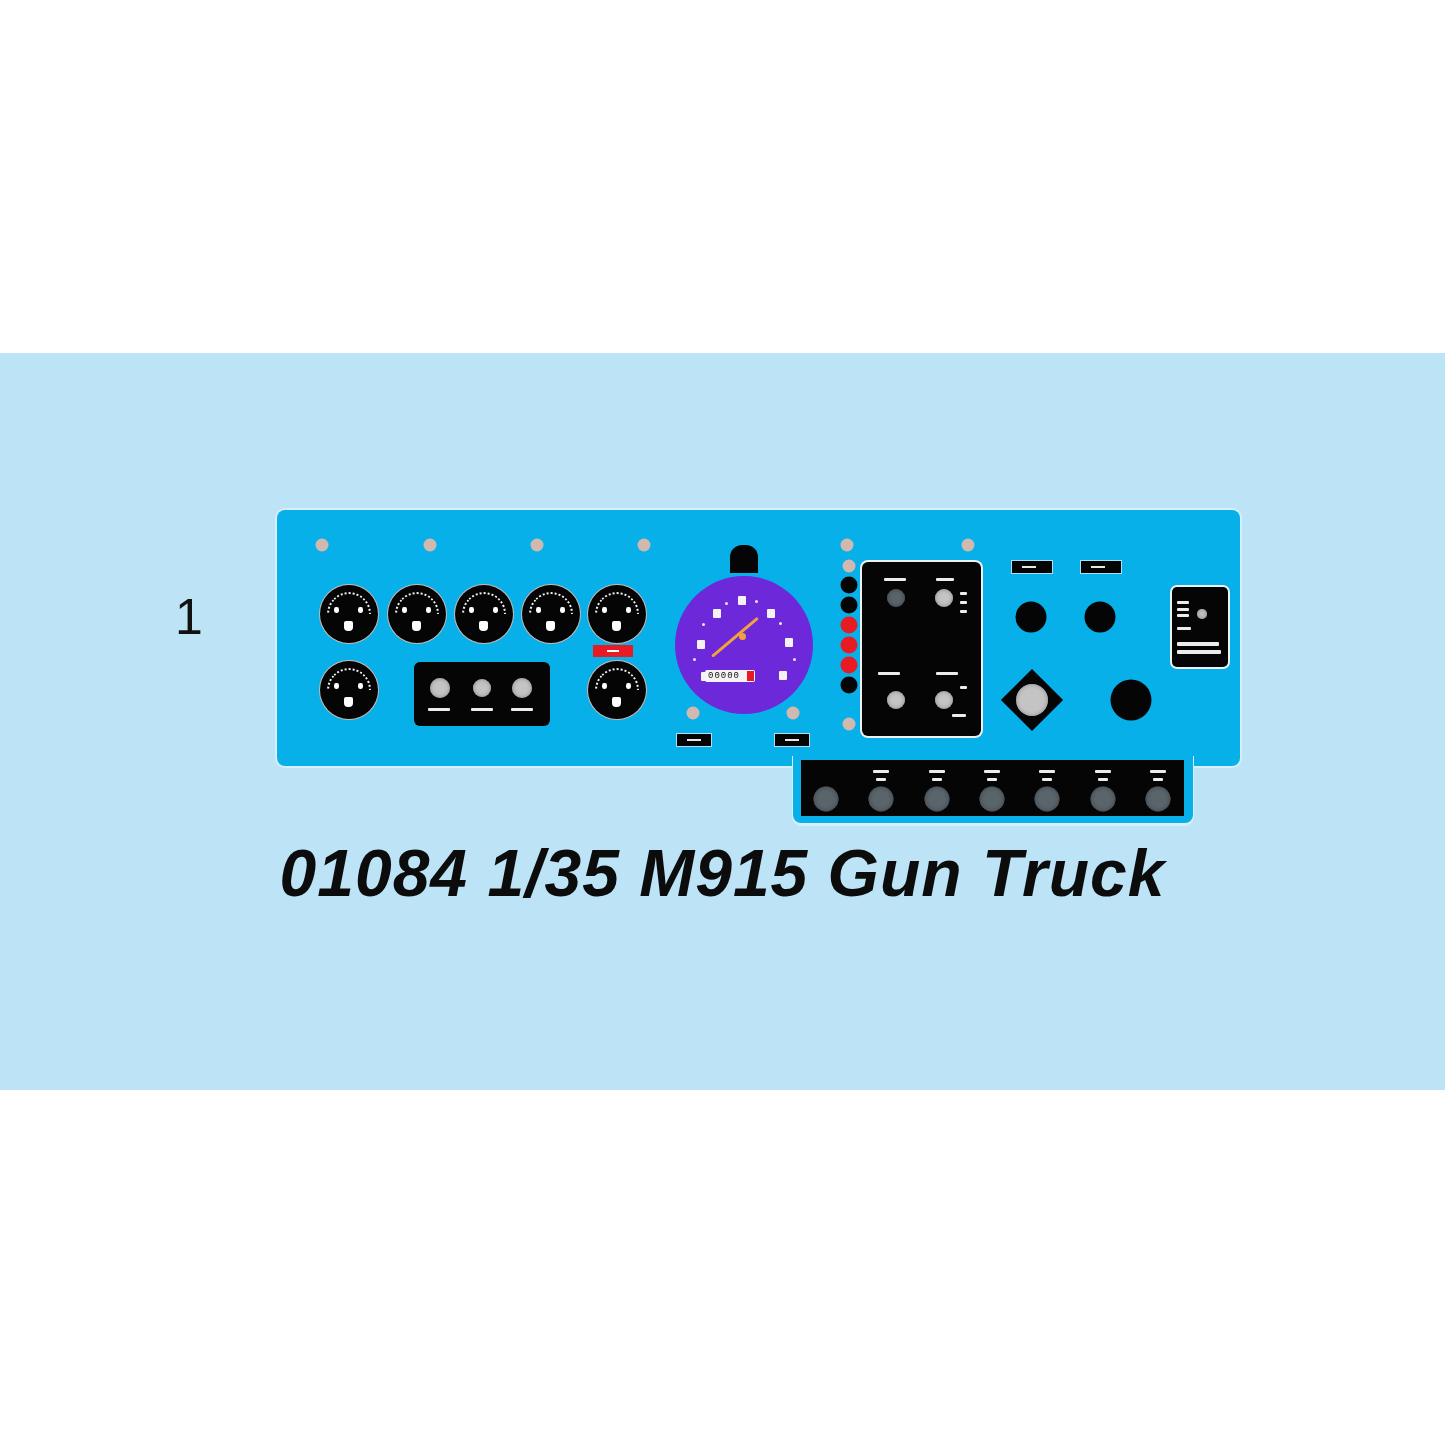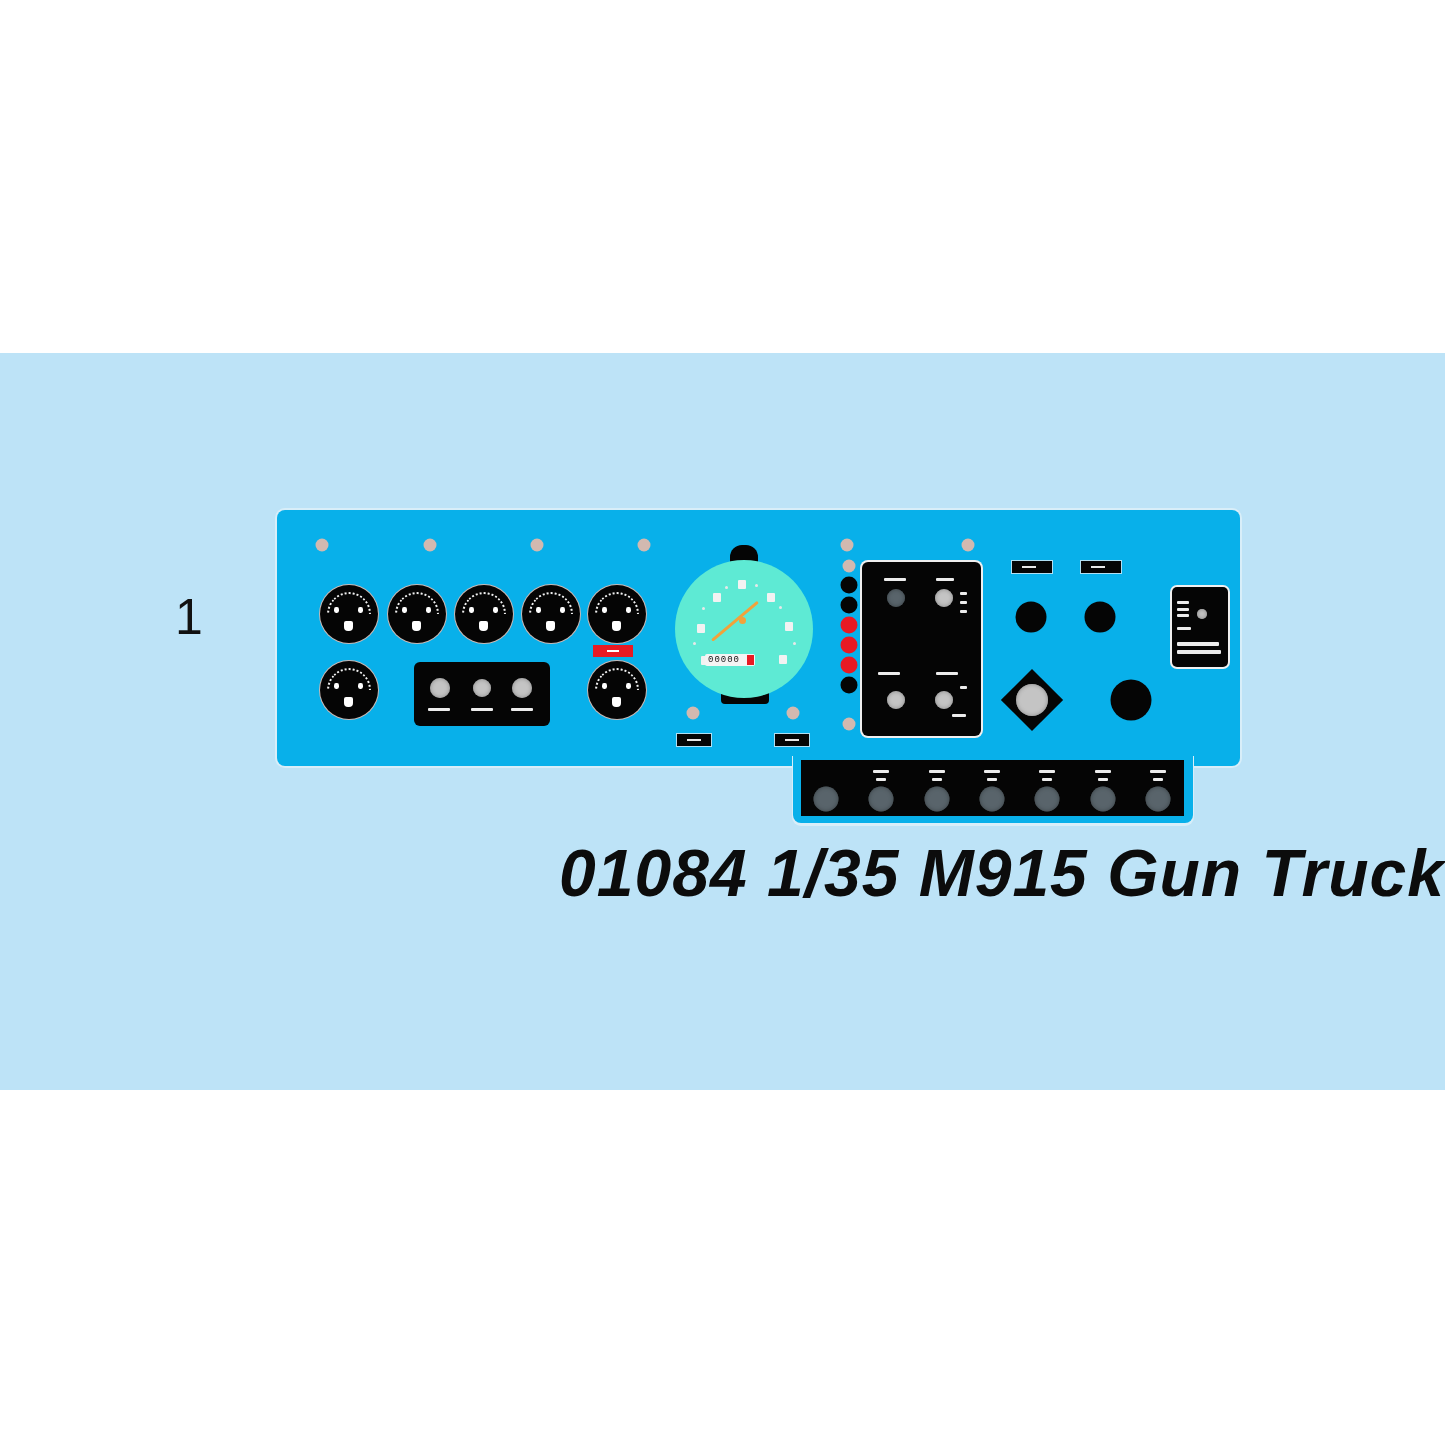--- a/index.html
+++ b/index.html
@@ -55,22 +55,22 @@
   }
   .knob.dark { background:#59646b; box-shadow:inset 0 0 4px #3a4246; }
   .tick-label { position:absolute; height:3px; background:#ececec; border-radius:1px; }
   .red-tag { position:absolute; left:593px; top:645px; width:40px; height:12px; background:#e81a23; }
   .red-tag::after { content:""; position:absolute; left:14px; top:5px; width:12px; height:2px; background:#fff; }
   .speedo-top {
     position:absolute; left:730px; top:545px; width:28px; height:28px; background:#050505;
     border-radius:12px 12px 0 0;
   }
   .speedo {
-    position:absolute; left:675px; top:560px; width:138px; height:138px;
-    border-radius:50%; background:#5eead4;
+    position:absolute; left:675px; top:576px; width:138px; height:138px;
+    border-radius:50%; background:#6d28d9;
   }
   .speedo-bottom { position:absolute; left:721px; top:680px; width:48px; height:24px; background:#050505; border-radius:0 0 4px 4px; }
   .speedo .num { position:absolute; width:8px; height:9px; background:#f2f2f2; border-radius:1px; }
   .speedo .tk { position:absolute; width:3px; height:3px; background:#e8e8e8; border-radius:50%; }
   .needle {
     position:absolute; left:37px; top:79px; width:60px; height:3px;
     background:#f2a23a; transform-origin:0 50%; transform:rotate(-40deg); border-radius:2px;
   }
   .hub { position:absolute; left:64px; top:57px; width:7px; height:7px; background:#f2a23a; border-radius:50%; }
   .odo {
@@ -90,21 +90,21 @@
   .black-btn { position:absolute; border-radius:50%; background:#050505; transform:translate(-50%,-50%); }
   .diamond {
     position:absolute; left:1010px; top:678px; width:44px; height:44px; background:#050505;
     transform:rotate(45deg);
   }
   .info-plate {
     position:absolute; left:1172px; top:587px; width:56px; height:80px; background:#050505;
     border-radius:5px; box-shadow:0 0 0 2px #f0f0f0;
   }
   .title {
-    position:absolute; left:0; top:840px; width:1445px; text-align:right;
+    position:absolute; left:0; top:840px; width:1445px; text-align:center;
     font-family:"Liberation Sans", sans-serif; font-weight:bold; font-style:italic;
     font-size:66px; color:#0c0c0c; letter-spacing:1px; line-height:1;
   }
 </style>
 </head>
 <body>
 
 <div class="band"></div>
 
 <div class="decal-number">1</div>

